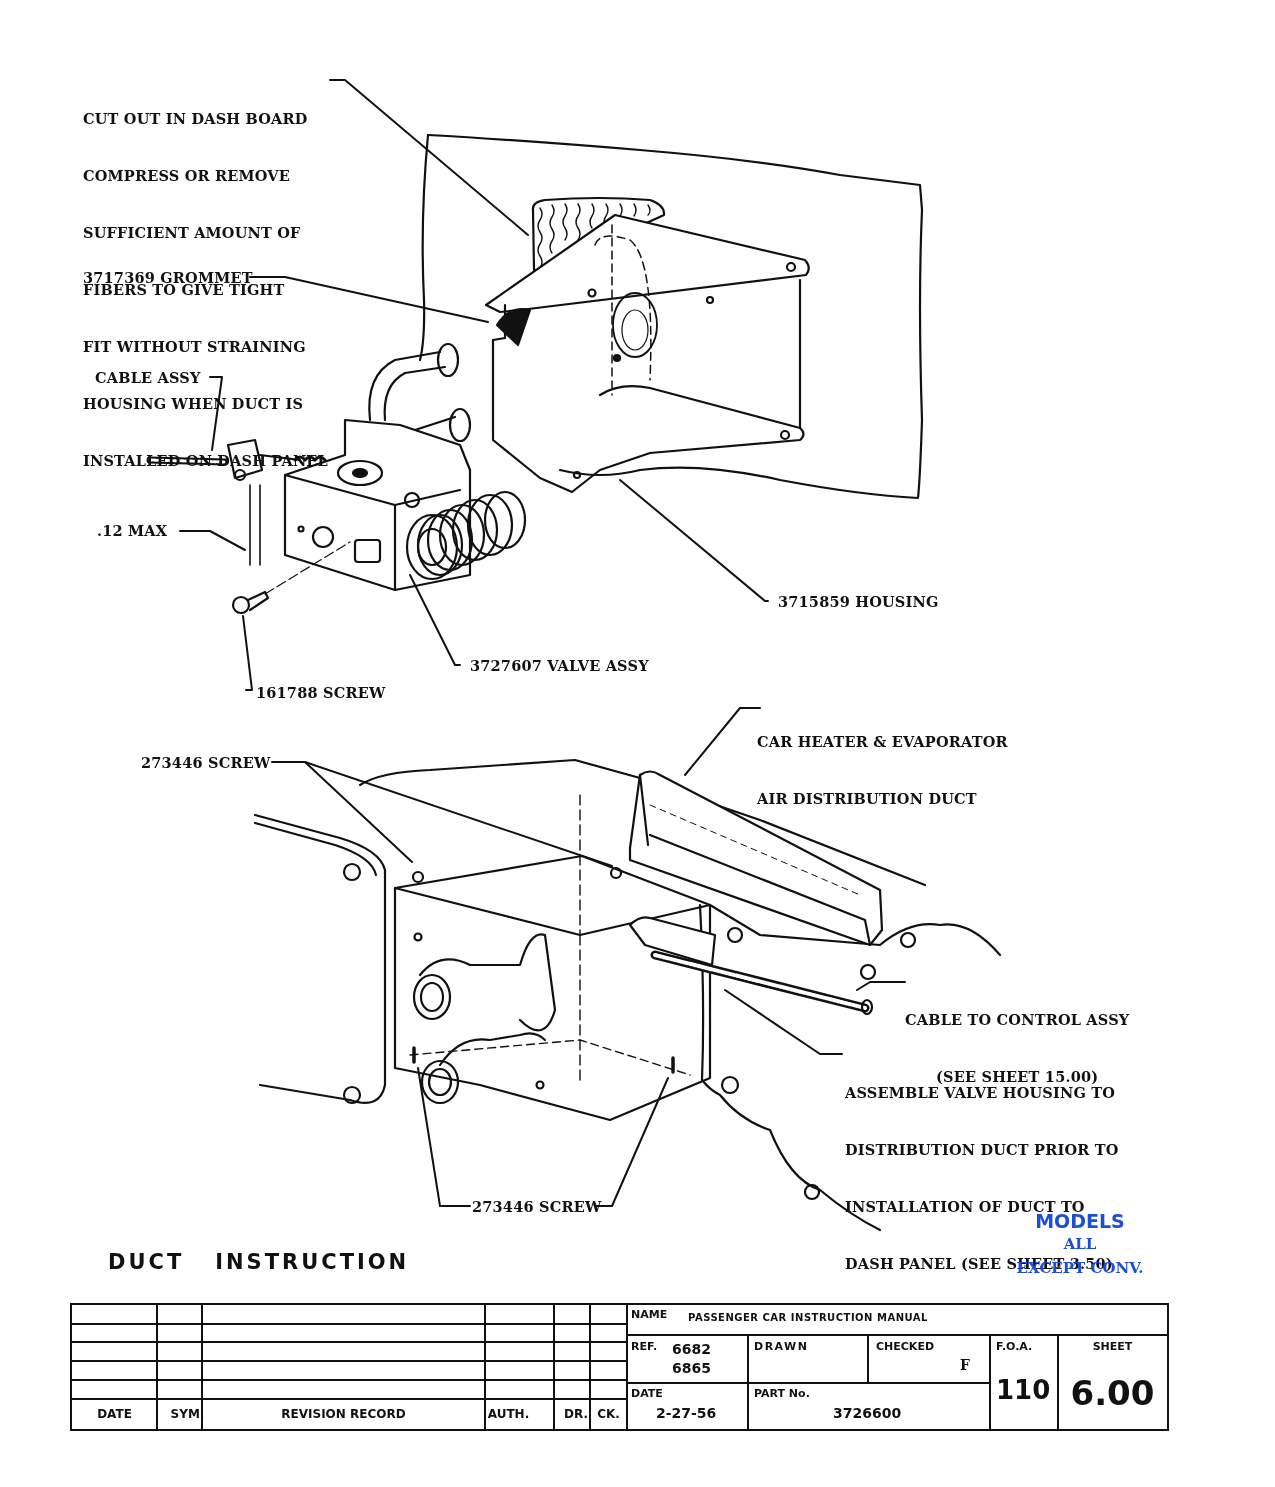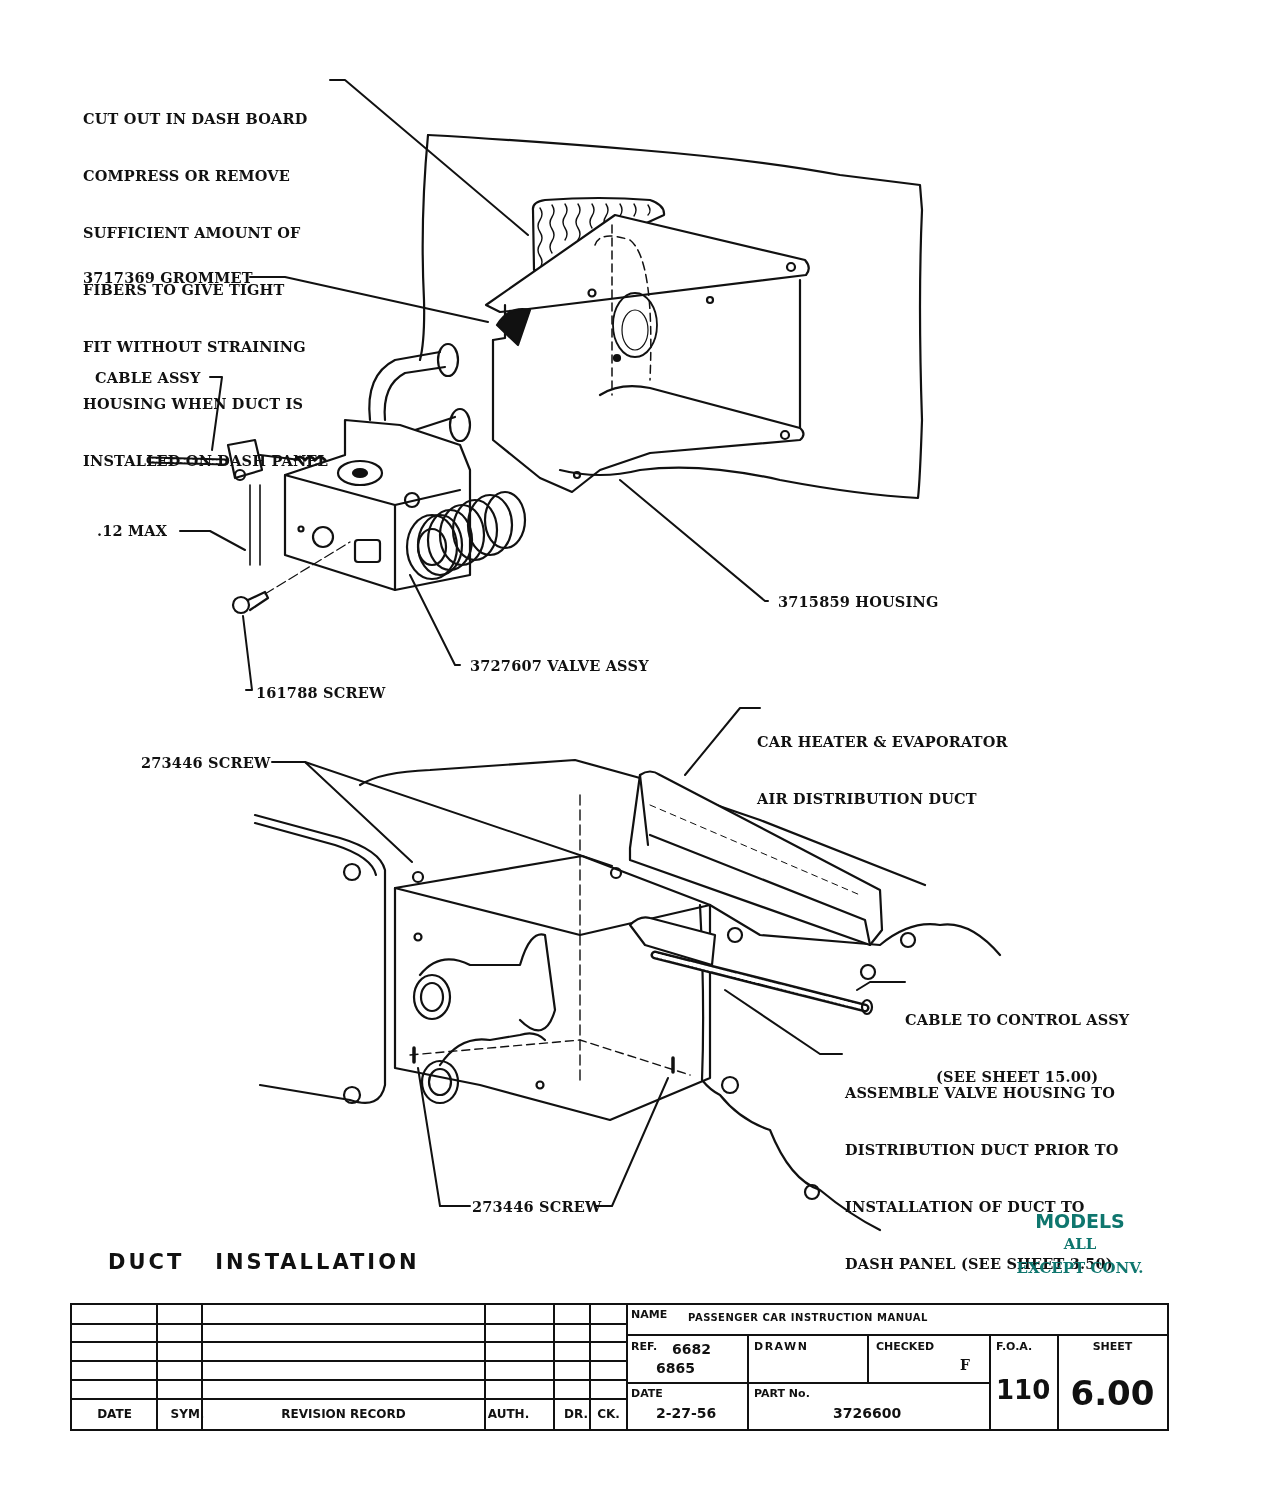--- a/index.html
+++ b/index.html
@@ -1,21 +1,21 @@
 <!DOCTYPE html>
 <html><head>
 <meta charset="utf-8">
 <style>
   html, body { margin: 0; padding: 0; background: #ffffff; }
   body { width: 1275px; height: 1487px; position: relative; overflow: hidden; font-family: "Liberation Serif", serif; color: #111; }
   .callout { position: absolute; font-family: "DejaVu Serif", serif; font-weight: bold; font-size: 14.5px; line-height: 19px; color: #111; white-space: pre; letter-spacing: 0.2px; }
   .center { text-align: center; }
   svg.art { position: absolute; left: 0; top: 0; }
   .title { position: absolute; font-family: "DejaVu Sans", sans-serif; font-weight: bold; font-size: 21px; letter-spacing: 3px; color: #111; }
-  .models { position: absolute; text-align: center; font-family: "DejaVu Serif", serif; color: #0f766e; }
+  .models { position: absolute; text-align: center; font-family: "DejaVu Serif", serif; color: #1d4ed8; }
   .models .h { font-family: "DejaVu Sans", sans-serif; font-weight: bold; font-size: 19px; }
   .models .l { font-weight: bold; font-size: 15px; line-height: 24px; }
   
   .tb { position: absolute; left: 70px; top: 1303px; width: 1099px; height: 128px; border: 2px solid #111; box-sizing: border-box; font-family: "DejaVu Sans", sans-serif; }
   .tb .lbl { position: absolute; font-weight: bold; font-size: 11px; }
   .tb .val { position: absolute; font-weight: bold; font-size: 14px; }
   .hdr { font-weight: bold; font-size: 12px; text-align: center; position: absolute; }
 </style>
 </head>
 <body>
@@ -205,21 +205,21 @@
   <div>(SEE SHEET 15.00)</div>
 </div>
 <div class="callout" style="left:845px;top:1045px;">
   <div>ASSEMBLE VALVE HOUSING TO</div>
   <div>DISTRIBUTION DUCT PRIOR TO</div>
   <div>INSTALLATION OF DUCT TO</div>
   <div>DASH PANEL (SEE SHEET 3.50)</div>
 </div>
 <div class="callout" style="left:472px;top:1197px;">273446 SCREW</div>
 
-<div class="title" style="left:108px;top:1250px;white-space:pre;">DUCT   INSTALLATION</div>
+<div class="title" style="left:108px;top:1250px;white-space:pre;">DUCT   INSTRUCTION</div>
 
 <div class="models" style="left:1000px;top:1210px;width:160px;">
   <div class="h">MODELS</div>
   <div class="l">ALL</div>
   <div class="l">EXCEPT CONV.</div>
 </div>
 
 <div class="tb">
 
   <div style="position:absolute;left:0;top:0;width:556px;height:124px;">
@@ -251,21 +251,21 @@
       <line x1="120" y1="30" x2="120" y2="124"></line>
       <line x1="240" y1="30" x2="240" y2="78"></line>
       <line x1="362" y1="30" x2="362" y2="124"></line>
       <line x1="430" y1="30" x2="430" y2="124"></line>
     </svg>
     <div class="lbl" style="left:3px;top:3px;">NAME</div>
     <div class="val" style="left:60px;top:7px;font-size:10px;letter-spacing:0.5px;">PASSENGER CAR INSTRUCTION MANUAL</div>
 
     <div class="lbl" style="left:3px;top:35px;">REF.</div>
     <div class="val" style="left:44px;top:36px;">6682</div>
-    <div class="val" style="left:28px;top:55px;">6865</div>
+    <div class="val" style="left:44px;top:55px;">6865</div>
 
     <div class="lbl" style="left:126px;top:35px;letter-spacing:1.5px;">DRAWN</div>
     <div class="val" style="left:126px;top:55px;"></div>
 
     <div class="lbl" style="left:248px;top:35px;">CHECKED</div>
     <div class="val" style="left:332px;top:52px;font-family:'DejaVu Serif',serif;">F</div>
 
     <div class="lbl" style="left:3px;top:82px;">DATE</div>
     <div class="val" style="left:28px;top:100px;">2-27-56</div>
 

